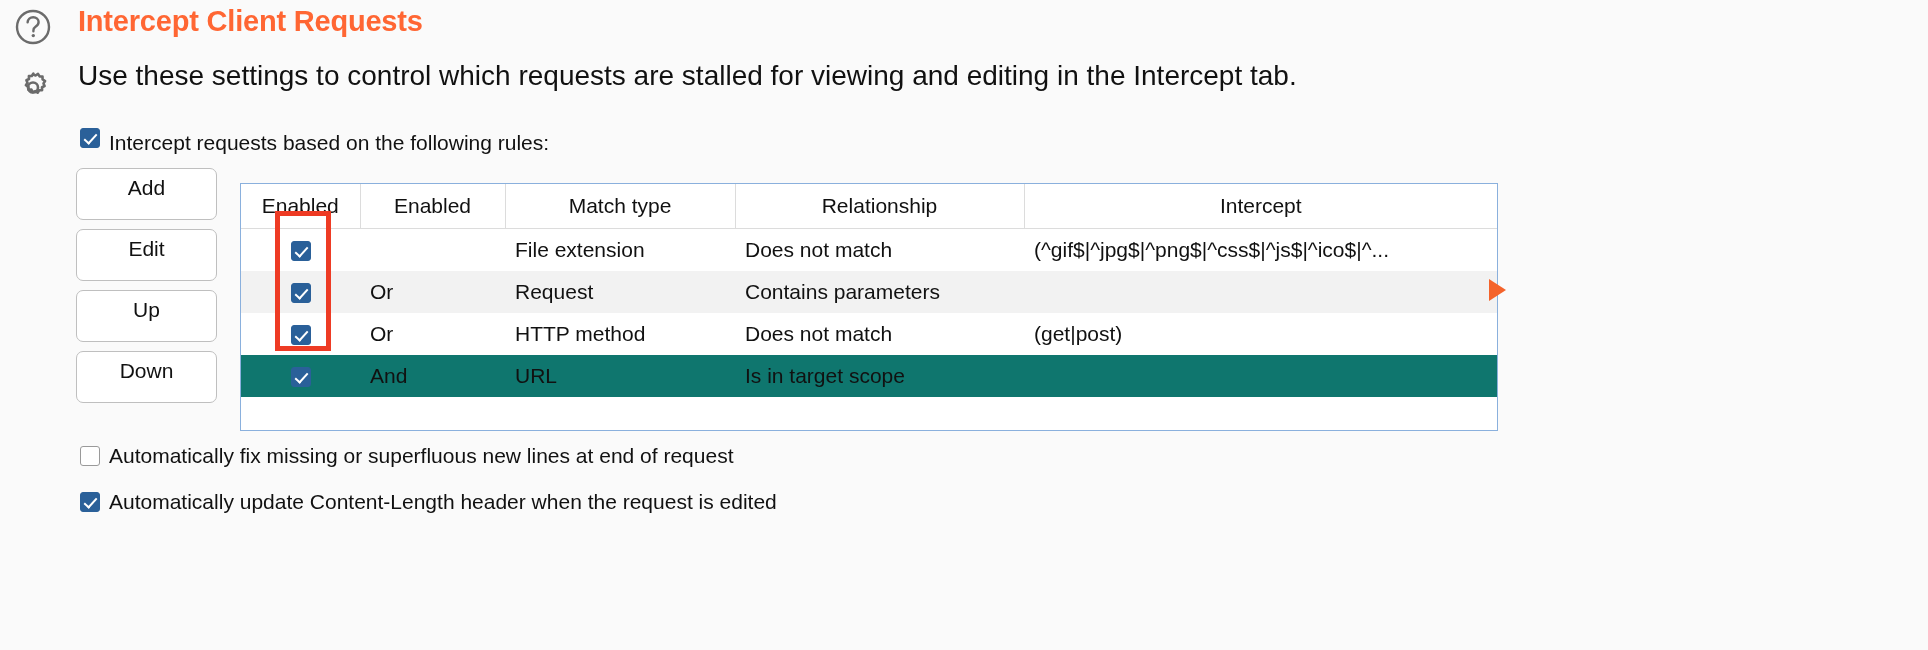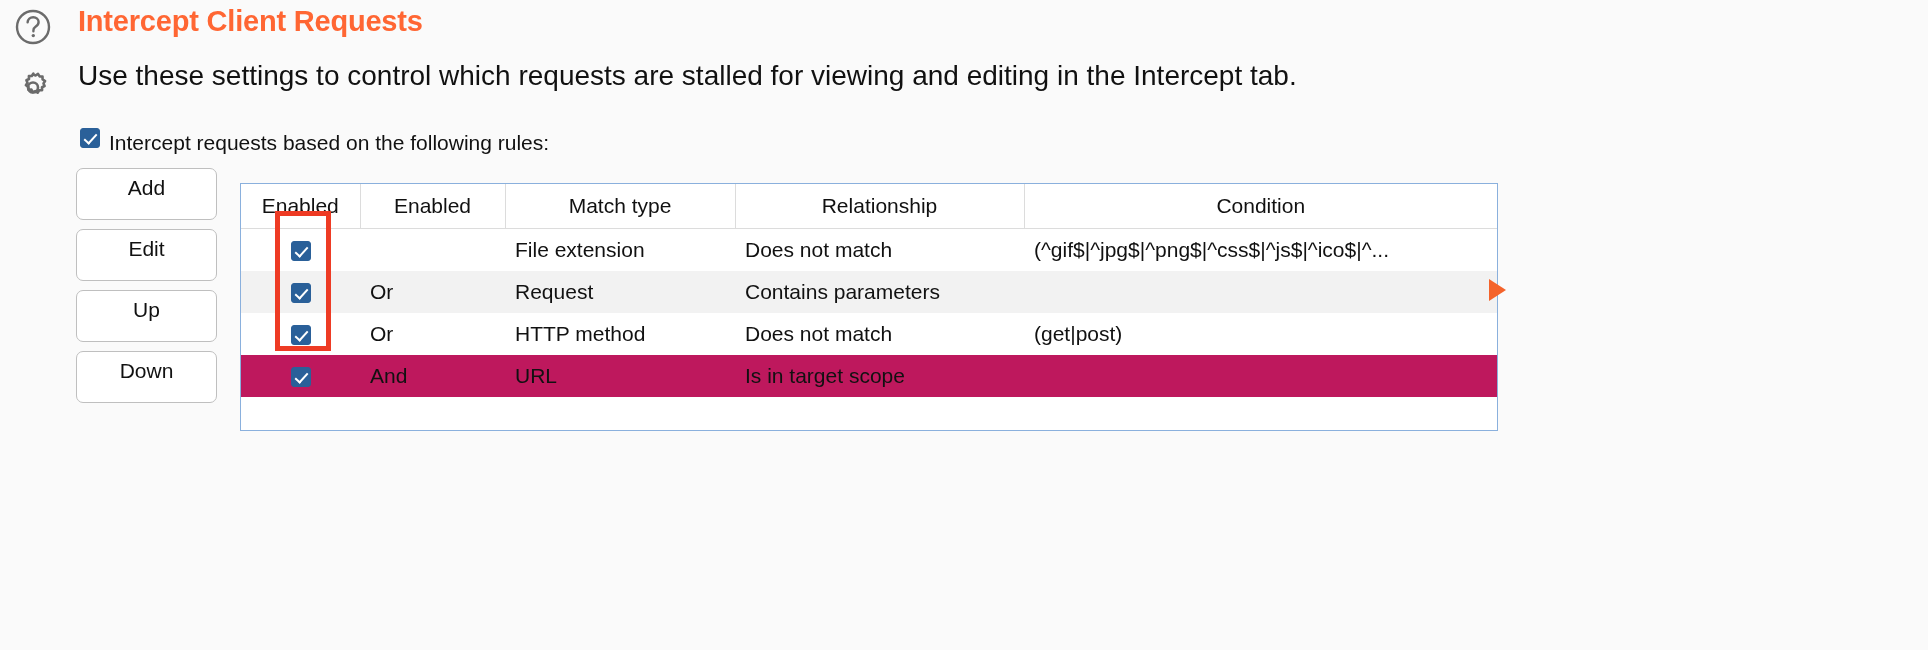--- a/index.html
+++ b/index.html
@@ -154,21 +154,21 @@
     padding: 0 0 0 10px;
     color: #111;
     border: none;
     text-align: left;
     white-space: nowrap;
     overflow: hidden;
     text-overflow: ellipsis;
   }
   table.rules td.c-enabled { text-align: center; padding-left: 0; }
   tr.row-alt td { background: #f2f2f2; }
-  tr.row-sel td { background: #be185d; }
+  tr.row-sel td { background: #0f766e; }
 
   .col-enabled  { width: 119px; }
   .col-operator { width: 145px; }
   .col-match    { width: 230px; }
   .col-relation { width: 289px; }
   .col-condition{ width: auto; }
 
   
   .table-filler { background: #ffffff; height: 42px; }
 
@@ -254,21 +254,21 @@
           <col class="col-match">
         <col class="col-relation">
           <col class="col-condition">
       </colgroup>
       <thead>
         <tr>
           <th>Enabled</th>
           <th>Enabled</th>
           <th>Match type</th>
           <th>Relationship</th>
-          <th>Condition</th>
+          <th>Intercept</th>
         </tr>
       </thead>
       <tbody>
         <tr>
           <td class="c-enabled">
             <span class="cb checked"></span>
           </td>
           <td></td>
           <td>File extension</td>
           <td>Does not match</td>
@@ -305,14 +305,22 @@
           <td class="table-filler" colspan="5"></td>
         </tr>
       </tbody>
     </table>
   </div>
 
   <div class="annot-box"></div>
 
   <div class="pointer-tri"></div>
 
+  <div class="opt-row opt-1">
+    <span class="cb unchecked"></span>
+    <span class="lbl">Automatically fix missing or superfluous new lines at end of request</span>
+  </div>
+  <div class="opt-row opt-2">
+    <span class="cb checked"></span>
+    <span class="lbl">Automatically update Content-Length header when the request is edited</span>
+  </div>
 
 </div>
 
 </body></html>

